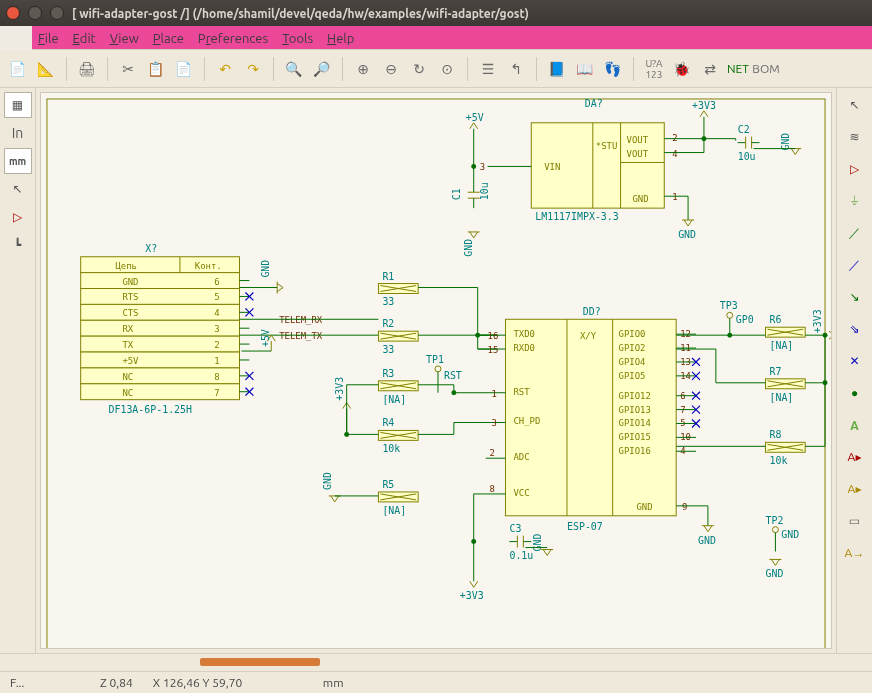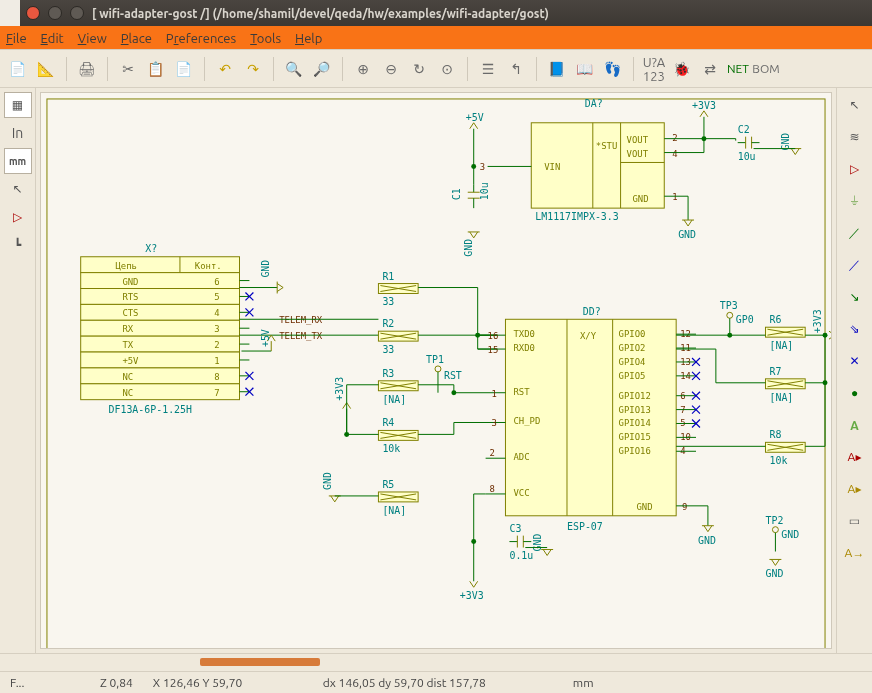--- a/index.html
+++ b/index.html
@@ -1,21 +1,21 @@
 <!DOCTYPE html>
 <html><head>
 <meta charset="utf-8">
 <style>
 * { box-sizing: border-box; margin: 0; padding: 0; font-family: "Ubuntu", "Segoe UI", sans-serif; }
 body { width: 872px; height: 693px; background: #f0ece4; display: flex; flex-direction: column; overflow: hidden; }
-.titlebar { height: 26px; background: linear-gradient(#4a4540,#3c3833); display: flex; align-items: center; padding: 0 6px; gap: 8px; margin-left: 20px; }
+.titlebar { height: 26px; background: linear-gradient(#4a4540,#3c3833); display: flex; align-items: center; padding: 0 6px; gap: 8px; }
 .win-btn { width: 14px; height: 14px; border-radius: 50%; background: #5f5a54; border: 1px solid #2b2824; }
 .win-btn.close { background: #e9573f; }
 .title-text { color: #d9d5cd; font-size: 12px; font-weight: bold; }
-.menubar { height: 24px; background: #f97316; display: flex; align-items: center; padding: 0 6px; gap: 14px; border-bottom: 1px solid #d6cfc1; }
+.menubar { height: 24px; background: #ec4899; display: flex; align-items: center; padding: 0 6px; gap: 14px; border-bottom: 1px solid #d6cfc1; margin-left: 32px; }
 .menubar span { font-size: 13px; color: #3b3b3b; cursor: pointer; }
 .menubar span u { text-decoration: underline; }
 .toolbar { height: 38px; background: #efe9dc; display: flex; align-items: center; padding: 0 6px; gap: 4px; border-bottom: 1px solid #d6cfc1; }
 .tb-btn { width: 24px; height: 24px; display: flex; align-items: center; justify-content: center; font-size: 14px; color: #6a6a6a; cursor: pointer; }
 .tb-sep { width: 1px; height: 24px; background: #cfc8ba; margin: 0 4px; }
 .workarea { flex: 1; display: flex; }
 .ltool { width: 36px; background: #efe9dc; border-right: 1px solid #d6cfc1; display: flex; flex-direction: column; align-items: center; padding: 4px 0; gap: 2px; }
 .rtool { width: 36px; background: #efe9dc; border-left: 1px solid #d6cfc1; display: flex; flex-direction: column; align-items: center; padding: 4px 0; gap: 6px; }
 .side-btn { width: 28px; height: 26px; display: flex; align-items: center; justify-content: center; font-size: 12px; color: #555; cursor: pointer; border: 1px solid transparent; }
 .side-btn.sel { border: 1px solid #b8b0a0; background: #fff; }
@@ -78,21 +78,21 @@
   <div class="tb-btn">↻</div>
   <div class="tb-btn">⊙</div>
   <div class="tb-sep"></div>
   <div class="tb-btn">☰</div>
   <div class="tb-btn">↰</div>
   <div class="tb-sep"></div>
   <div class="tb-btn">📘</div>
   <div class="tb-btn">📖</div>
   <div class="tb-btn">👣</div>
   <div class="tb-sep"></div>
-  <div class="tb-btn" style="font-size:13px">U?A<br>123</div>
+  <div class="tb-btn" style="font-size:10px">U?A<br>123</div>
   <div class="tb-btn">🐞</div>
   <div class="tb-btn">⇄</div>
   <div class="tb-btn" style="font-size:12px;color:#006e00">NET</div>
   <div class="tb-btn" style="font-size:12px">BOM</div>
 </div>
 
 <div class="workarea">
   <div class="ltool">
     <div class="side-btn sel">▦</div>
     <div class="side-btn" style="font-size:14px">In</div>
@@ -512,15 +512,14 @@
 </div>
 
 <div style="height:18px;background:#efe9dc;border-top:1px solid #d6cfc1;position:relative">
   <div style="position:absolute;left:200px;top:4px;width:120px;height:8px;background:#d77b3a;border-radius:2px"></div>
 </div>
 
 <div class="statusbar">
   <span style="width:90px">F...</span>
   <span>Z 0,84</span>
   <span style="width:170px">X 126,46  Y 59,70</span>
-  <span style="width:250px">dx 146,05  dy 59,70  dist 157,78</span>
   <span>mm</span>
 </div>
 
 </body></html>

